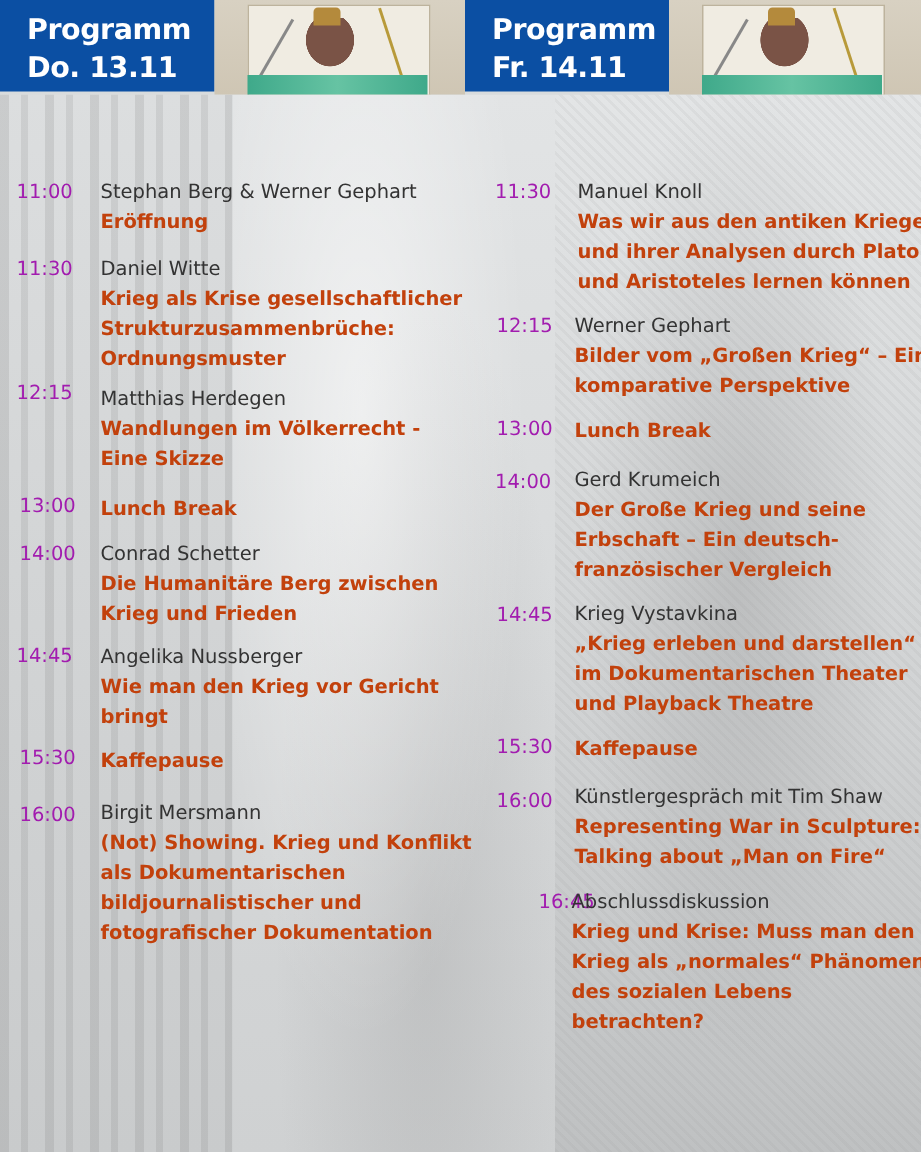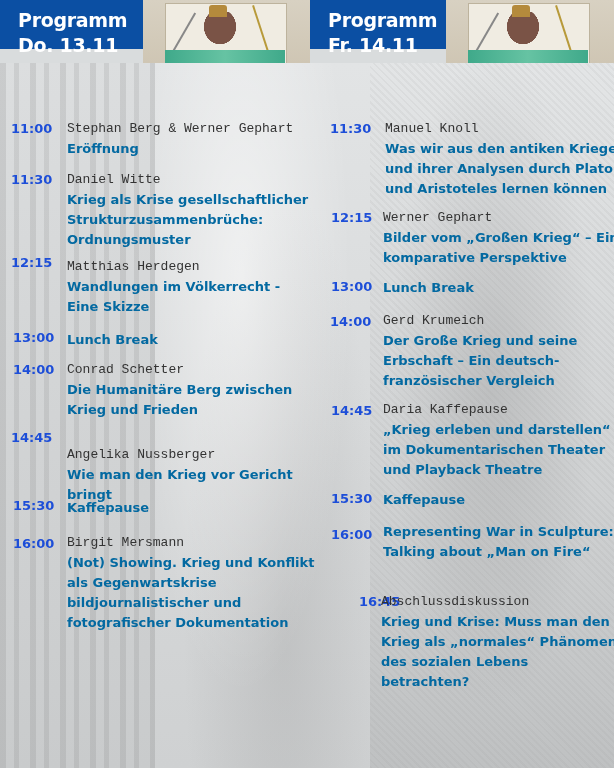--- a/index.html
+++ b/index.html
@@ -21,34 +21,34 @@
       radial-gradient(ellipse at 60% 80%, rgba(140,140,140,0.25), rgba(0,0,0,0) 55%),
       linear-gradient(180deg,#e2e4e5 0%,#d6d8d9 60%,#cfd1d2 100%);
   }
   .bg-p3 { left:370px; width:244px;
     background:
       repeating-linear-gradient(45deg, rgba(150,150,150,0.10) 0 2px, rgba(255,255,255,0) 2px 5px),
       radial-gradient(ellipse at 50% 45%, rgba(120,120,120,0.25), rgba(0,0,0,0) 60%),
       linear-gradient(180deg,#e3e5e6 0%,#d0d2d3 60%,#bfc1c2 100%);
   }
   .header { position:absolute; top:0; left:0; width:614px; height:63px; }
-  .hdr-box { position:absolute; top:0; height:49px; background:#0b4fa3; color:#fff; box-sizing:border-box; padding:8px 0 0 18px; }
+  .hdr-box { position:absolute; top:0; height:61px; background:#0b4fa3; color:#fff; box-sizing:border-box; padding:8px 0 0 18px; }
   .hdr-box .l1, .hdr-box .l2 { font-family:"DejaVu Sans", sans-serif; font-weight:bold; font-size:19px; line-height:25px; letter-spacing:-0.3px; display:block; }
   .hdr-img { position:absolute; top:0; height:63px; background:linear-gradient(180deg,#d8d1c2,#cfc6b4); overflow:hidden; }
   .hdr-img .paper { position:absolute; left:22px; top:3px; width:120px; height:62px; background:#f0ece2; border:1px solid #bdb39d; }
   .hdr-img .figure { position:absolute; left:52px; top:12px; width:50px; height:42px; background:radial-gradient(ellipse at 50% 35%, #7a5346 0 45%, rgba(0,0,0,0) 46%); }
   .hdr-img .crown { position:absolute; left:66px; top:5px; width:18px; height:12px; background:#b48a3c; border-radius:3px 3px 0 0; }
   .hdr-img .sea { position:absolute; left:22px; top:50px; width:120px; height:14px; background:linear-gradient(90deg,#3fa98a,#66c3a3,#3fa98a); }
   .hdr-img .sword { position:absolute; left:40px; top:10px; width:2px; height:45px; background:#888; transform:rotate(30deg); }
   .hdr-img .staff { position:absolute; left:118px; top:4px; width:2px; height:58px; background:#b89a3a; transform:rotate(-18deg); }
   .col { position:absolute; top:0; }
   .ev { position:absolute; }
-  .time { position:absolute; font-weight:bold; font-size:13px; color:#1d4ed8; white-space:nowrap; }
-  .speaker { font-size:13px; color:#333; line-height:20px; white-space:nowrap;font-family:Liberation Mono, monospace; }
-  .title { font-size:13px; font-weight:bold; color:#0369a1; line-height:20px; }
+  .time { position:absolute; font-weight:normal; font-size:13px; color:#a21caf; white-space:nowrap; }
+  .speaker { font-size:13px; color:#333; line-height:20px; white-space:nowrap; }
+  .title { font-size:13px; font-weight:bold; color:#c2410c; line-height:20px; }
   .title span { display:block; white-space:nowrap; }
 </style>
 </head>
 <body>
 
 <div class="bg">
   <div class="bg-panel bg-p1"></div>
   <div class="bg-panel bg-p2"></div>
   <div class="bg-panel bg-p3"></div>
 </div>
@@ -129,21 +129,21 @@
       <div class="speaker">Conrad Schetter</div>
       <div class="title">
         <span>Die Humanitäre Berg zwischen</span>
         <span>Krieg und Frieden</span>
       </div>
     </div>
   </div>
 
   <div class="ev" style="left:0;top:429px;">
     <span class="time" style="left:11px;top:1px;">14:45</span>
-    <div style="position:absolute;left:67px;top:16px;">
+    <div style="position:absolute;left:67px;top:0;">
       <div class="speaker">Angelika Nussberger</div>
       <div class="title">
         <span>Wie man den Krieg vor Gericht</span>
         <span>bringt</span>
       </div>
     </div>
   </div>
 
   <div class="ev" style="left:0;top:498px;">
     <span class="time" style="left:13px;top:0;">15:30</span>
@@ -153,21 +153,21 @@
         </div>
     </div>
   </div>
 
   <div class="ev" style="left:0;top:533px;">
     <span class="time" style="left:13px;top:3px;">16:00</span>
     <div style="position:absolute;left:67px;top:0;">
       <div class="speaker">Birgit Mersmann</div>
       <div class="title">
         <span>(Not) Showing. Krieg und Konflikt</span>
-        <span>als Gegenwartskrise</span>
+        <span>als Dokumentarischen</span>
         <span>bildjournalistischer und</span>
         <span>fotografischer Dokumentation</span>
       </div>
     </div>
   </div>
 </div>
 
 <div class="col">
   <div class="ev" style="left:0;top:119px;">
     <span class="time" style="left:330px;top:2px;">11:30</span>
@@ -209,41 +209,42 @@
         <span>Der Große Krieg und seine</span>
         <span>Erbschaft – Ein deutsch-</span>
         <span>französischer Vergleich</span>
       </div>
     </div>
   </div>
 
   <div class="ev" style="left:0;top:400px;">
     <span class="time" style="left:331px;top:3px;">14:45</span>
     <div style="position:absolute;left:383px;top:0;">
-      <div class="speaker">Daria Kaffepause</div>
+      <div class="speaker">Krieg Vystavkina</div>
       <div class="title">
         <span>„Krieg erleben und darstellen“</span>
         <span>im Dokumentarischen Theater</span>
         <span>und Playback Theatre</span>
       </div>
     </div>
   </div>
 
   <div class="ev" style="left:0;top:490px;">
     <span class="time" style="left:331px;top:1px;">15:30</span>
     <div style="position:absolute;left:383px;top:0;">
       <div class="title">
           <span>Kaffepause</span>
         </div>
     </div>
   </div>
 
   <div class="ev" style="left:0;top:522px;">
     <span class="time" style="left:331px;top:5px;">16:00</span>
     <div style="position:absolute;left:383px;top:0;">
+      <div class="speaker">Künstlergespräch mit Tim Shaw</div>
       <div class="title">
         <span>Representing War in Sculpture:</span>
         <span>Talking about „Man on Fire“</span>
       </div>
     </div>
   </div>
 
   <div class="ev" style="left:0;top:592px;">
     <span class="time" style="left:331px;top:2px;margin-left:28px;">16:45</span>
     <div style="position:absolute;left:381px;top:0;">

